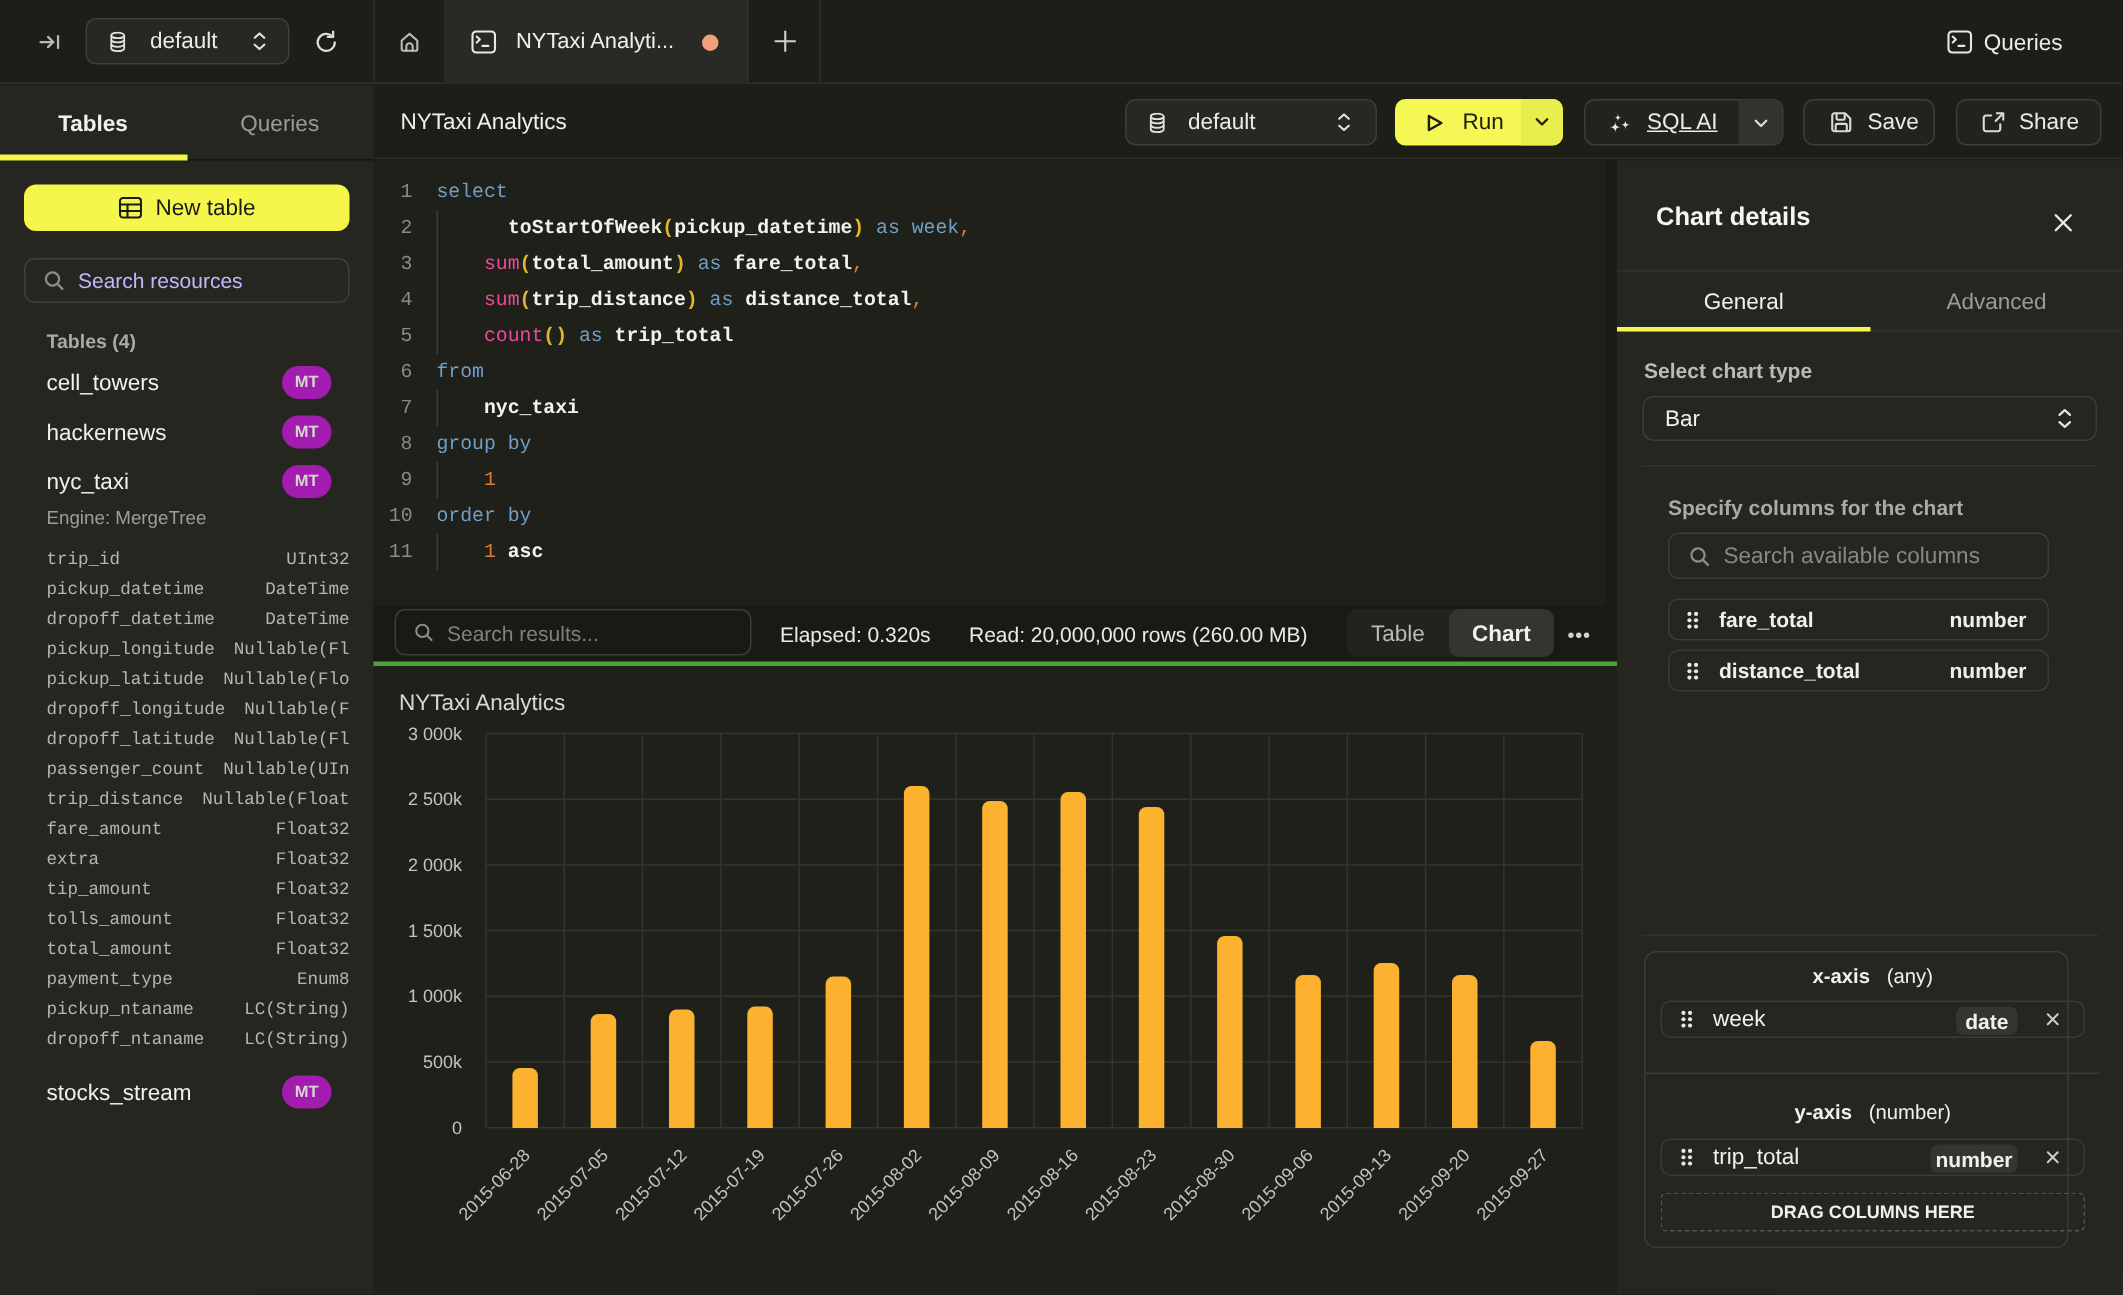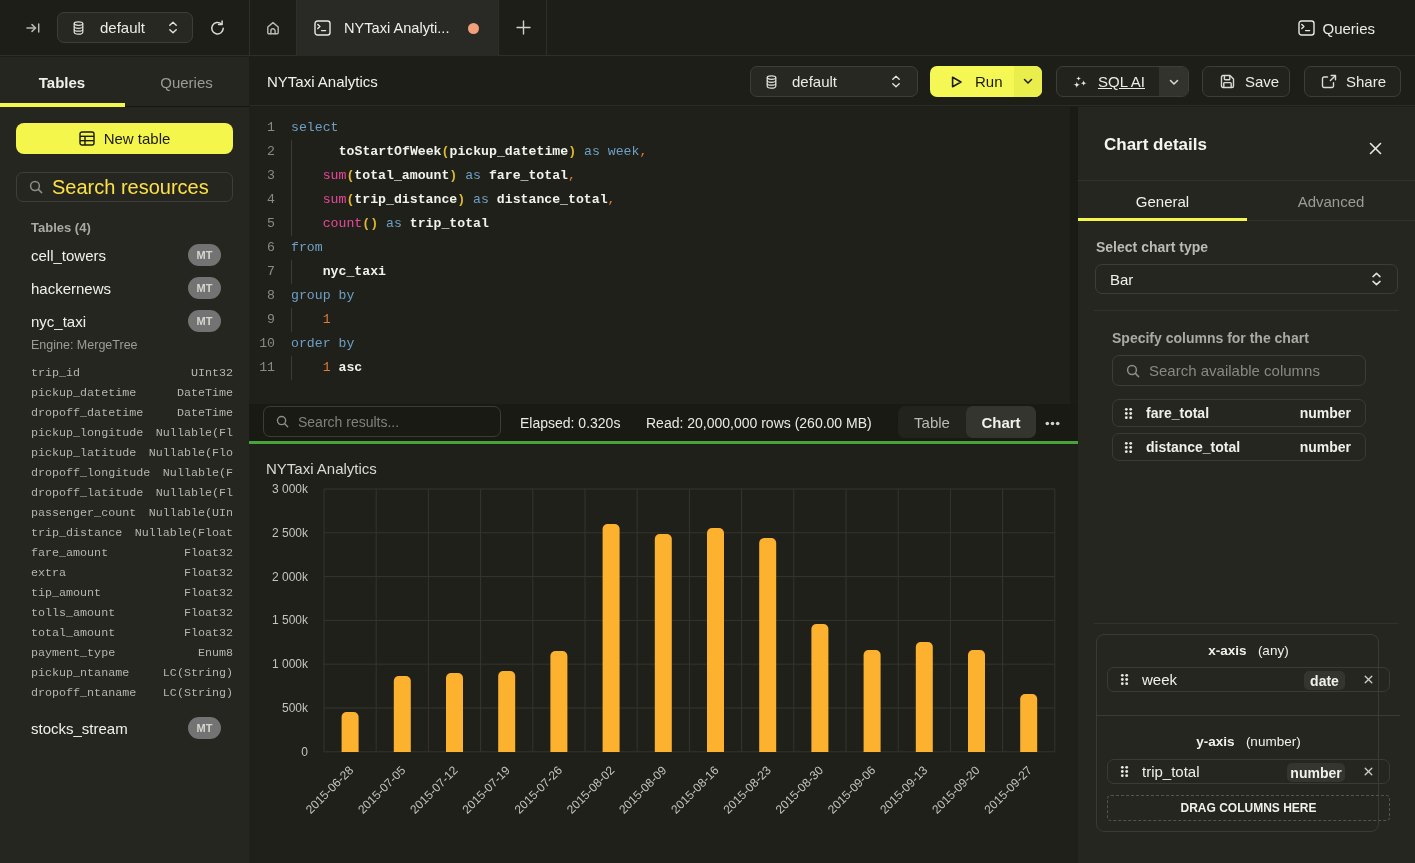--- a/index.html
+++ b/index.html
@@ -25,24 +25,24 @@
   #sidebar { left:0; top:57px; width:249px; height:806px; background:#25261f; }
   #sbtabs { left:0; top:0; width:249px; height:50px; border-bottom:1px solid #15160f; }
   #sbtabs .t1 { position:absolute; left:0; top:0; width:124px; height:50px; display:flex; align-items:center; justify-content:center;
                 color:#f0f1eb; font-size:15px; font-weight:600; }
   #sbtabs .t2 { position:absolute; left:124px; top:0; width:125px; height:50px; display:flex; align-items:center; justify-content:center;
                 color:#9a9d95; font-size:15px; }
   #sbtabs .yline { position:absolute; left:0; bottom:-1px; width:125px; height:4px; background:#f5f64c; }
   #newtable { left:16px; top:66px; width:217px; height:31px; background:#f5f64c; border-radius:8px; display:flex; align-items:center; justify-content:center; color:#1b1c12; font-size:15px; font-weight:500; }
   #newtable span { margin-left:9px; }
   #sbsearch { left:16px; top:115px; width:217px; height:30px; border:1px solid #3e3f38; border-radius:7px; display:flex; align-items:center; }
-  #sbsearch .ph { color:#fde047; font-size:20px; margin-left:9px; }
+  #sbsearch .ph { color:#c4b5fd; font-size:14px; margin-left:9px; }
   .sechead { color:#a8aba2; font-size:13px; font-weight:600; }
   .tname { color:#f0f1eb; font-size:15px; }
-  .mtpill { position:absolute; width:33px; height:22px; border-radius:11px; background:#737373; color:#d4d6cf; font-size:11px; font-weight:700;
+  .mtpill { position:absolute; width:33px; height:22px; border-radius:11px; background:#a21caf; color:#d4d6cf; font-size:11px; font-weight:700;
             display:flex; align-items:center; justify-content:center; }
   .colrow { position:absolute; left:31px; width:202px; height:20px; display:flex; justify-content:space-between;
             color:#b4b7ae; font-size:11.7px; line-height:20px; font-family:"Liberation Mono", monospace; white-space:nowrap; }
 
   
   #maintb { left:250px; top:57px; width:1165px; height:49px; background:#1d1e18; border-bottom:1px solid #2b2c25; }
 
   
   #editor { left:249px; top:107px; width:829px; height:297px; background:#1f2019; }
   .cline { position:absolute; left:0; height:24px; line-height:24px; font-size:13.2px; font-family:"Liberation Mono", monospace; white-space:pre; }

